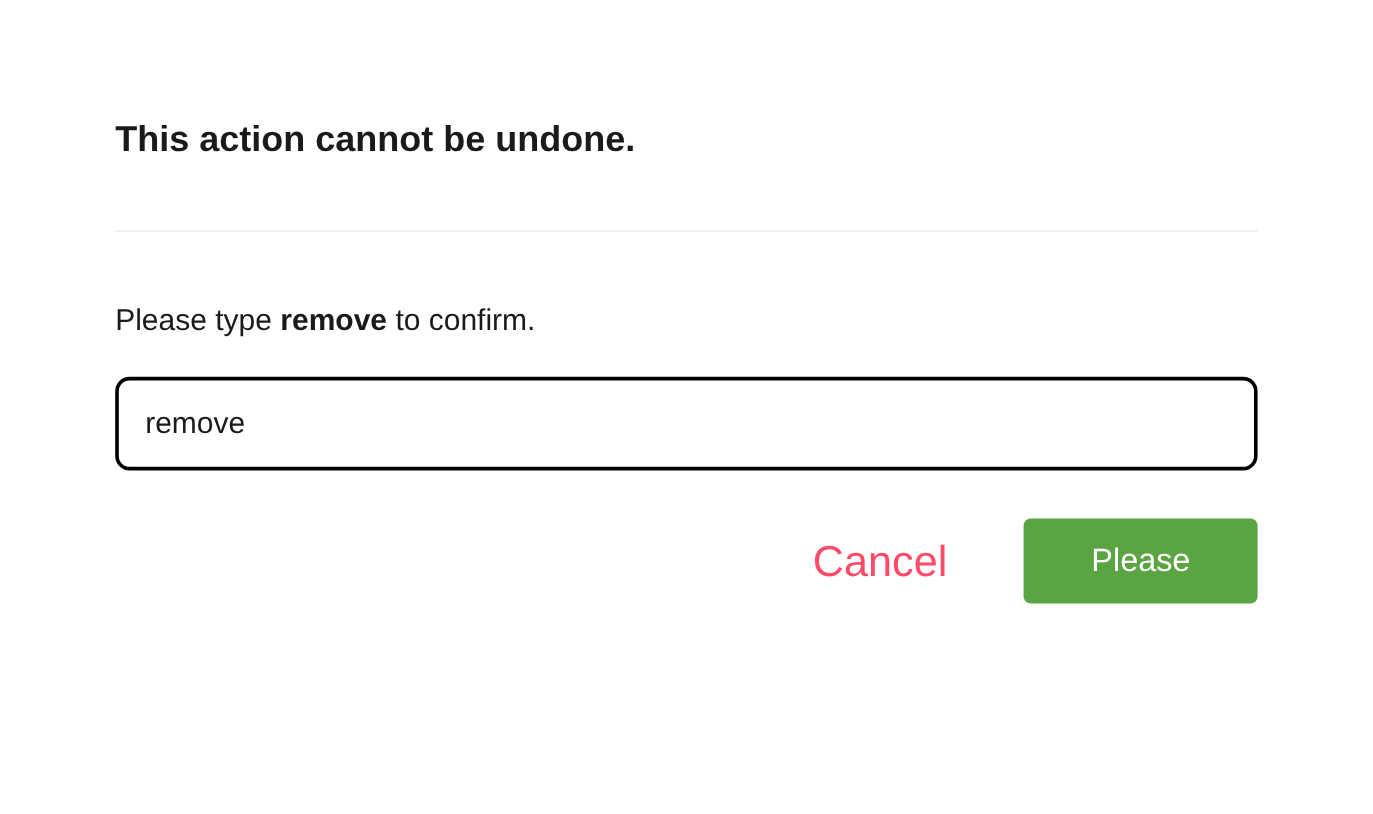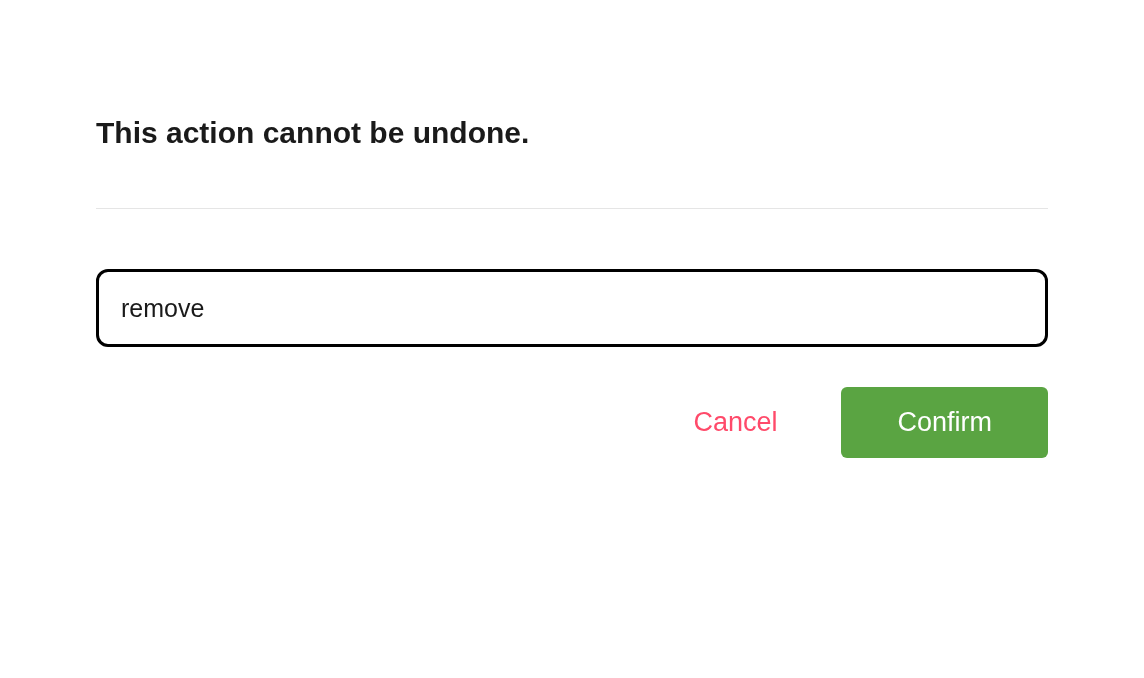--- a/index.html
+++ b/index.html
@@ -10,21 +10,21 @@
     body {
       font-family: -apple-system, BlinkMacSystemFont, "Segoe UI", Helvetica, Arial, sans-serif;
       background: #ffffff;
       width: 1144px;
       height: 678px;
       position: relative;
     }
     .dialog {
       position: absolute;
       left: 96px;
-      top: 116px;
+      top: 100px;
       width: 952px;
     }
     .dialog-title {
       font-size: 30px;
       font-weight: 700;
       color: #1a1a1a;
       margin-bottom: 58px;
     }
     .dialog-description {
       font-size: 25px;
@@ -65,21 +65,21 @@
     }
     .button-row {
       display: flex;
       justify-content: flex-end;
       align-items: center;
       gap: 48px;
     }
     .cancel-button {
       background: none;
       border: none;
-      font-size: 27px;
+      font-size: 36px;
       font-family: inherit;
       color: #ff4a6a;
       cursor: pointer;
       padding: 8px 16px;
     }
     .confirm-button {
       background: #5aa442;
       border: none;
       border-radius: 6px;
       font-size: 27px;
@@ -92,20 +92,23 @@
   </style>
 </head>
 <body>
 
 <div class="dialog">
   <h2 class="dialog-title">This action cannot be undone.</h2>
 
 
   <hr class="divider">
 
+  <p class="confirm-prompt">
+    <span>Please type </span><span class="bold">remove</span><span> to confirm.</span>
+  </p>
 
   <input type="text" class="confirm-input" value="remove" style="">
 
   <div class="button-row">
     <button class="cancel-button">Cancel</button>
-    <button class="confirm-button">Confirm</button>
+    <button class="confirm-button">Please</button>
   </div>
 </div>
 
 </body></html>

